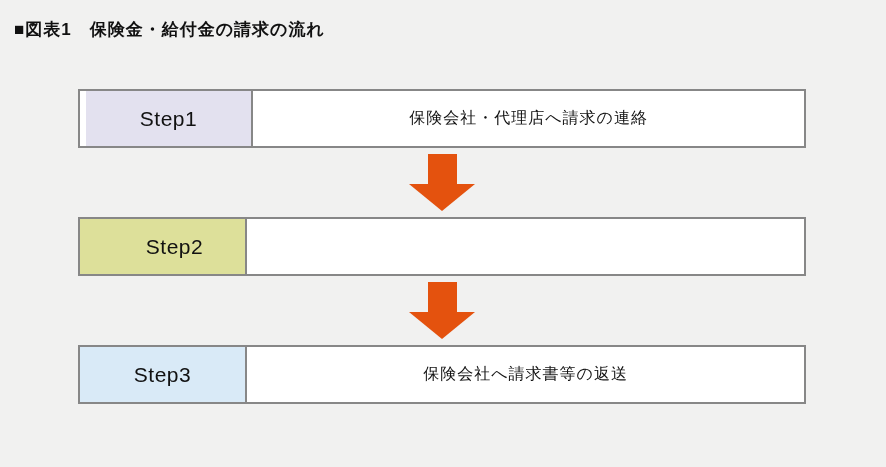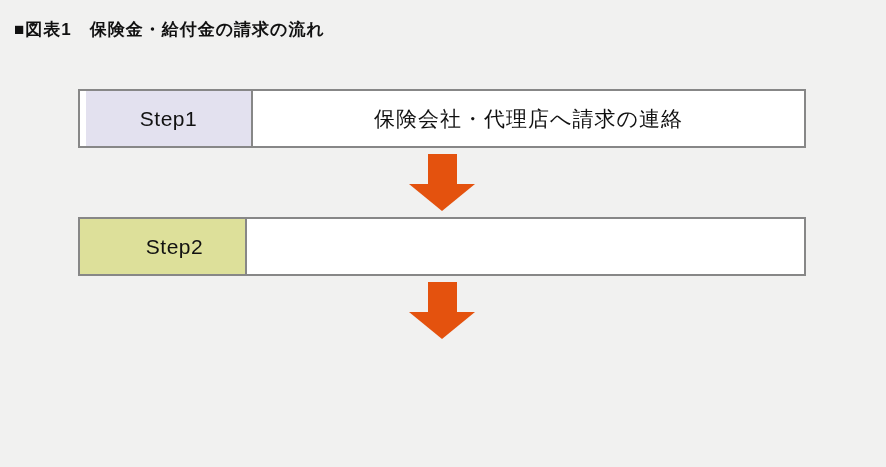--- a/index.html
+++ b/index.html
@@ -41,21 +41,21 @@
     align-items: center;
     justify-content: center;
     font-size: 21px;
     letter-spacing: 0.5px;
   }
   .step-content {
     flex: 1;
     display: flex;
     align-items: center;
     justify-content: center;
-    font-size: 21px;
+    font-size: 16px;
     letter-spacing: 1px;
     white-space: nowrap;
   }
   .arrow-gap {
     height: 69px;
     display: flex;
     flex-direction: column;
     align-items: center;
     justify-content: center;
   }
@@ -92,15 +92,19 @@
 
     <div class="step-row">
       <div class="step-label" style="background: rgb(221, 224, 154); padding-left: 24px;">Step2</div>
     </div>
 
     <div class="arrow-gap">
       <div class="arrow-stem" style="background: rgb(228, 82, 14);"></div>
       <div class="arrow-head" style="border-top-color: rgb(228, 82, 14);"></div>
     </div>
 
+    <div class="step-row">
+      <div class="step-label" style="background: rgb(217, 234, 247);">Step3</div>
+      <div class="step-content">保険会社へ請求書等の返送</div>
+    </div>
 
   </div>
 </div>
 
 </body></html>

